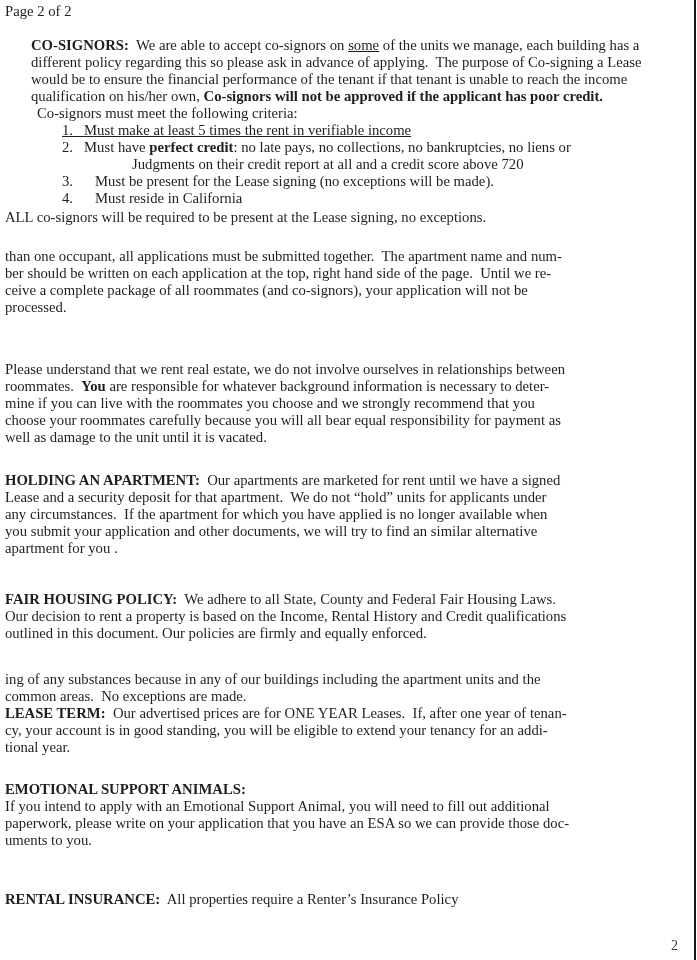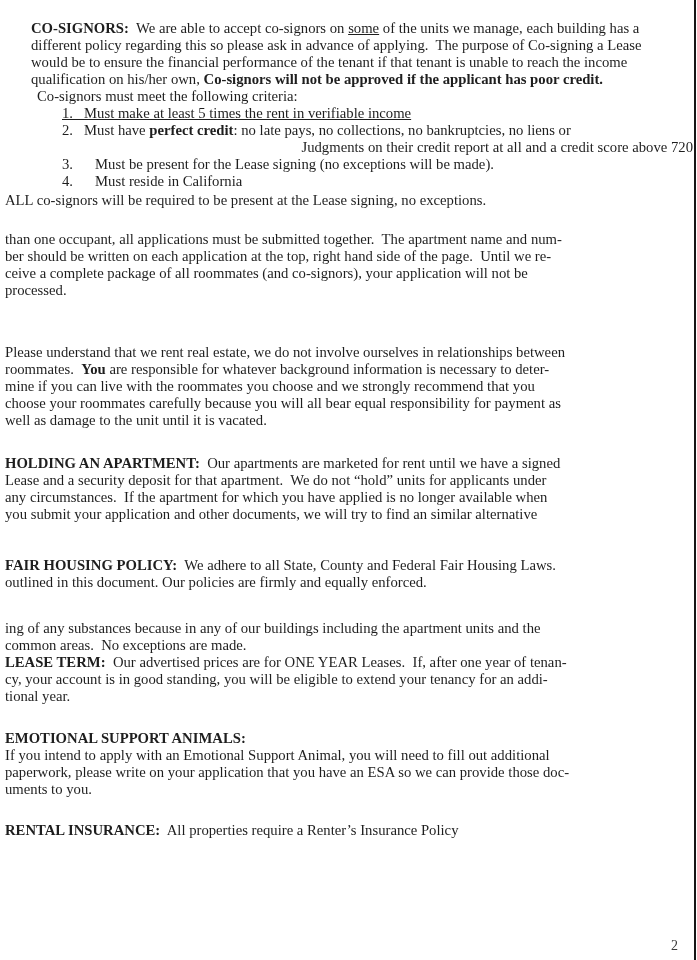--- a/index.html
+++ b/index.html
@@ -44,31 +44,34 @@
     top: 938px;
     font-size: 14px;
     color: #3a3a3a;
   }
 </style>
 </head>
 <body>
 
 <div class="page">
   <div id="doc">
+      <div class="block" style="margin-top: 0px;">
+        <div class="line"><span class="">Page 2 of 2</span></div>
+      </div>
       <div class="block" style="margin-top: 17px; margin-left: 26px;">
         <div class="line"><span class="b ">CO-SIGNORS:</span><span class="">  We are able to accept co-signors on </span><span class="u">some</span><span class=""> of the units we manage, each building has a</span></div>
         <div class="line"><span class="">different policy regarding this so please ask in advance of applying.  The purpose of Co-signing a Lease</span></div>
         <div class="line"><span class="">would be to ensure the financial performance of the tenant if that tenant is unable to reach the income</span></div>
         <div class="line"><span class="">qualification on his/her own, </span><span class="b ">Co-signors will not be approved if the applicant has poor credit.</span></div>
         <div class="line" style="padding-left: 6px;"><span class="">Co-signors must meet the following criteria:</span></div>
       </div>
       <div class="block" style="margin-top: 0px;">
         <div class="line" style="padding-left: 57px; text-decoration: underline;"><span class="">1.   Must make at least 5 times the rent in verifiable income</span></div>
         <div class="line" style="padding-left: 57px;"><span class="">2.   Must have </span><span class="b ">perfect credit</span><span class="">: no late pays, no collections, no bankruptcies, no liens or</span></div>
-        <div class="line" style="padding-left: 127px; text-align: right;"><span class="">Judgments on their credit report at all and a credit score above 720</span></div>
+        <div class="line" style="padding-left: 127px;"><span class="">Judgments on their credit report at all and a credit score above 720</span></div>
         <div class="line" style="padding-left: 57px;"><span class="">3.      Must be present for the Lease signing (no exceptions will be made).</span></div>
         <div class="line" style="padding-left: 57px;"><span class="">4.      Must reside in California</span></div>
       </div>
       <div class="block" style="margin-top: 2px;">
         <div class="line"><span class="">ALL co-signors will be required to be present at the Lease signing, no exceptions.</span></div>
       </div>
       <div class="block" style="margin-top: 22px;">
         <div class="line"><span class="">than one occupant, all applications must be submitted together.  The apartment name and num-</span></div>
         <div class="line"><span class="">ber should be written on each application at the top, right hand side of the page.  Until we re-</span></div>
         <div class="line"><span class="">ceive a complete package of all roommates (and co-signors), your application will not be</span></div>
@@ -79,39 +82,41 @@
         <div class="line"><span class="">roommates.  </span><span class="b ">You</span><span class=""> are responsible for whatever background information is necessary to deter-</span></div>
         <div class="line"><span class="">mine if you can live with the roommates you choose and we strongly recommend that you</span></div>
         <div class="line"><span class="">choose your roommates carefully because you will all bear equal responsibility for payment as</span></div>
         <div class="line"><span class="">well as damage to the unit until it is vacated.</span></div>
       </div>
       <div class="block" style="margin-top: 26px;">
         <div class="line"><span class="b ">HOLDING AN APARTMENT:</span><span class="">  Our apartments are marketed for rent until we have a signed</span></div>
         <div class="line"><span class="">Lease and a security deposit for that apartment.  We do not “hold” units for applicants under</span></div>
         <div class="line"><span class="">any circumstances.  If the apartment for which you have applied is no longer available when</span></div>
         <div class="line"><span class="">you submit your application and other documents, we will try to find an similar alternative</span></div>
+        <div class="line"><span class="">apartment for you .</span></div>
       </div>
       <div class="block" style="margin-top: 34px;">
         <div class="line"><span class="b ">FAIR HOUSING POLICY:</span><span class="">  We adhere to all State, County and Federal Fair Housing Laws.</span></div>
+        <div class="line"><span class="">Our decision to rent a property is based on the Income, Rental History and Credit qualifications</span></div>
         <div class="line"><span class="">outlined in this document. Our policies are firmly and equally enforced.</span></div>
       </div>
       <div class="block" style="margin-top: 29px;">
         <div class="line"><span class="">ing of any substances because in any of our buildings including the apartment units and the</span></div>
         <div class="line"><span class="">common areas.  No exceptions are made.</span></div>
       </div>
       <div class="block" style="">
         <div class="line"><span class="b ">LEASE TERM:</span><span class="">  Our advertised prices are for ONE YEAR Leases.  If, after one year of tenan-</span></div>
         <div class="line"><span class="">cy, your account is in good standing, you will be eligible to extend your tenancy for an addi-</span></div>
         <div class="line"><span class="">tional year.</span></div>
       </div>
       <div class="block" style="margin-top: 25px;">
         <div class="line"><span class="b ">EMOTIONAL SUPPORT ANIMALS:</span></div>
         <div class="line"><span class="">If you intend to apply with an Emotional Support Animal, you will need to fill out additional</span></div>
         <div class="line"><span class="">paperwork, please write on your application that you have an ESA so we can provide those doc-</span></div>
         <div class="line"><span class="">uments to you.</span></div>
       </div>
-      <div class="block" style="margin-top: 24px;">
+      <div class="block" style="margin-top: 42px;">
         <div class="line"><span class="b ">RENTAL INSURANCE:</span><span class="">  All properties require a Renter’s Insurance Policy</span></div>
       </div>
     </div>
   <div class="edge-line"></div>
   <div class="page-number">2</div>
 </div>
 
 </body></html>

